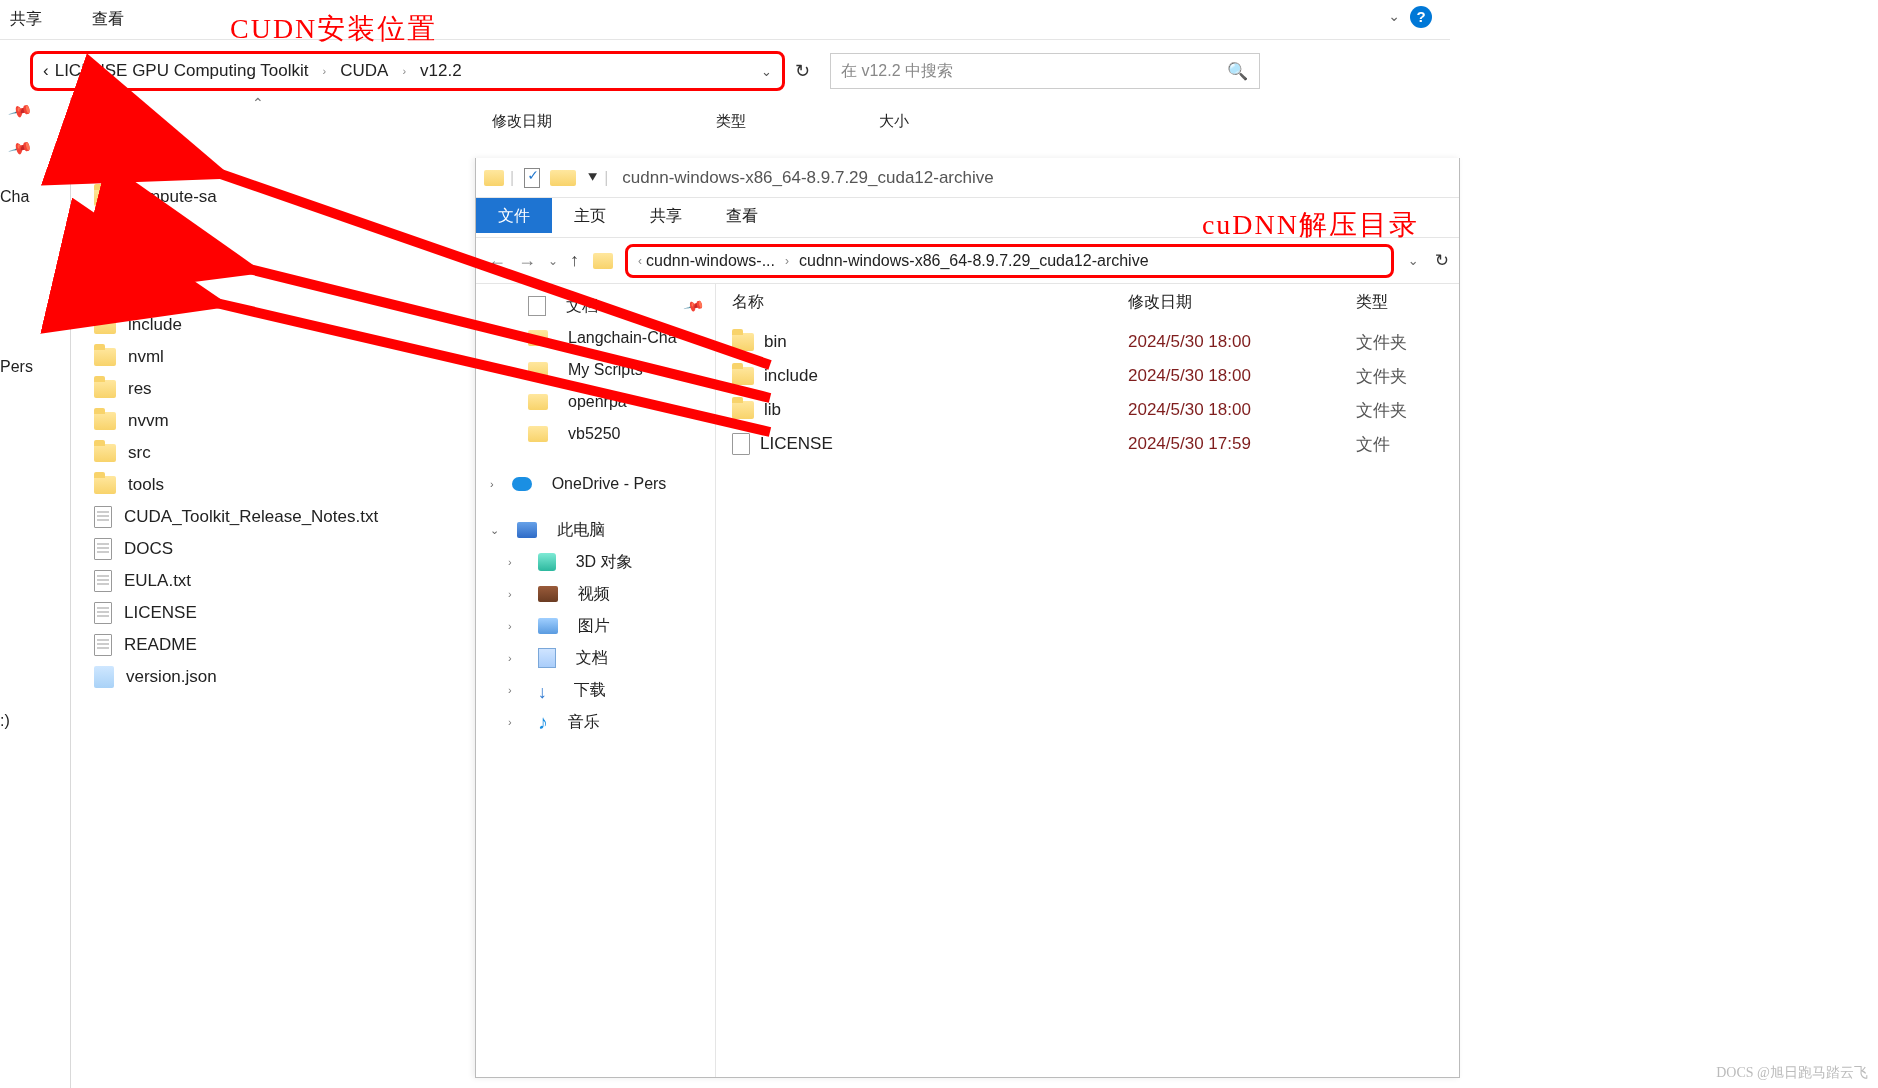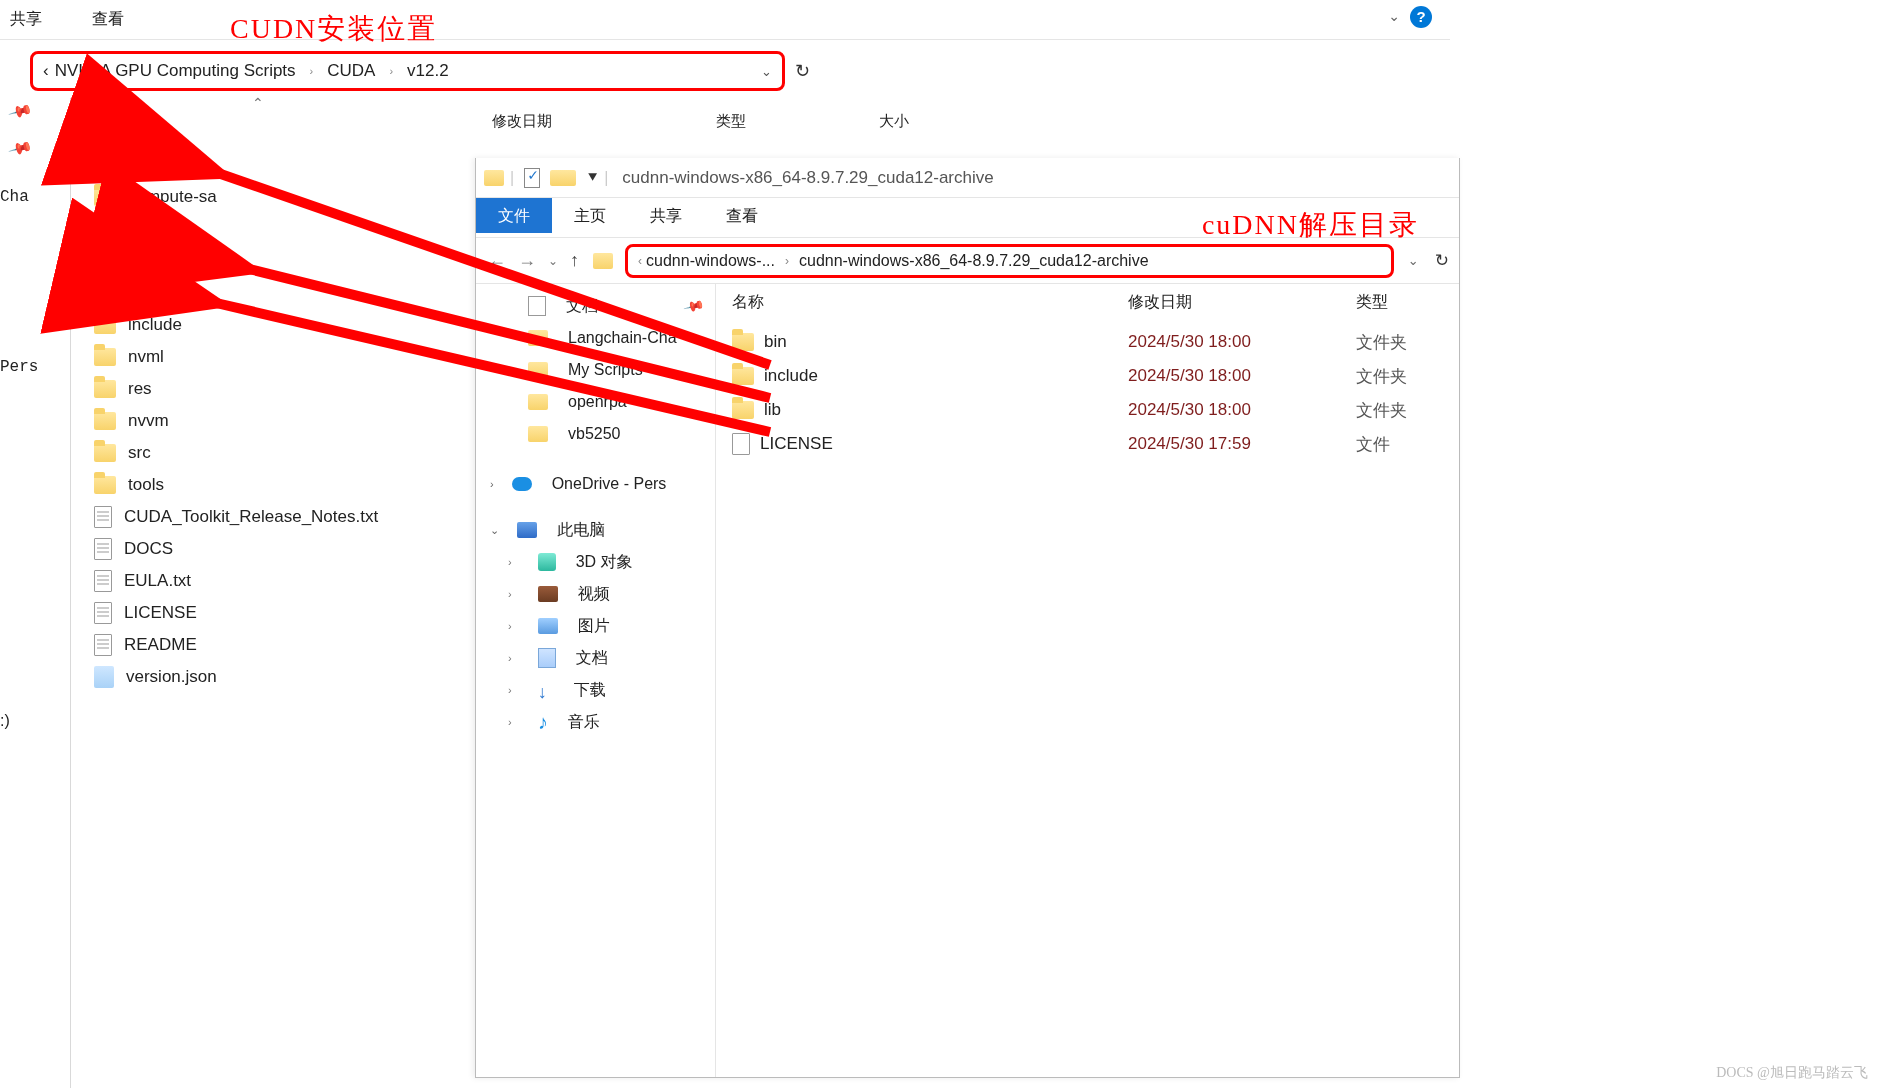--- a/index.html
+++ b/index.html
@@ -11,21 +11,21 @@
   .chev-down { position: absolute; right: 50px; top: 8px; color: #666; font-size: 14px; }
   .annot-red-1 { position: absolute; left: 230px; top: 10px; color: #ff0000; font-size: 28px; font-weight: 500; letter-spacing: 2px; font-family: "SimSun","Microsoft YaHei"; }
   .breadcrumb-back { position: absolute; left: 30px; top: 51px; width: 755px; height: 40px; border: 3px solid #ff0000; border-radius: 8px; display: flex; align-items: center; padding: 0 10px; gap: 6px; font-size: 17px;}
   .breadcrumb-back .sep { color: #888; margin: 0 8px; font-size: 11px;}
   .breadcrumb-back .dropdown { margin-left: auto; color: #555; font-size: 13px;}
   .refresh1 { position: absolute; left: 795px; top: 60px; font-size: 18px; color: #333; }
   .search-back { position: absolute; left: 830px; top: 53px; width: 430px; height: 36px; border: 1px solid #ccc; display: flex; align-items: center; padding: 0 10px; color: #888; font-size: 16px; }
   .search-back .sicon{ margin-left:auto; color:#444; font-size:17px;}
   .left-pins { position: absolute; left: 10px; top: 105px; width: 30px; }
   .pin { color: #555; font-size: 16px; transform: rotate(30deg); margin-bottom: 18px; }
-  .left-lbl { position: absolute; left: 0; font-size: 16px; font-family: Liberation Mono, monospace; }
+  .left-lbl { position: absolute; left: 0; font-size: 16px; }
   .smile { position:absolute; left:0; top:712px; font-size:16px;}
   .divider-v { position: absolute; left: 70px; top: 98px; width: 1px; height: 990px; background: #d9d9d9; }
   .back-chevron-up { position:absolute; left: 252px; top: 95px; color:#777; font-size:14px;}
   .back-list { position: absolute; left: 90px; top: 110px; width: 380px; }
   .col-headers-back { display:flex; gap: 0; color:#222; font-size:16px; margin-bottom: 18px;}
   .col-headers-back > div:first-child{ width: 400px;}
   .hdr-modify-back{ position:absolute; left:492px; top:112px;}
   .hdr-type-back{ position:absolute; left:716px; top:112px;}
   .hdr-size-back{ position:absolute; left:879px; top:112px;}
   .back-item { display: flex; align-items: center; gap: 12px; height: 32px; padding-left: 4px; font-size: 17px;}
@@ -92,28 +92,32 @@
   <div class="back-tabs">
     <span>共享</span>
     <span>查看</span>
     <span class="chev-down">⌄</span>
     <span class="help-icon">?</span>
   </div>
   <div class="annot-red-1">CUDN安装位置</div>
 
   <div class="breadcrumb-back">
     <span>‹</span>
-    <span>NVIDIA GPU Computing Scripts</span>
+    <span>LICENSE GPU Computing Toolkit</span>
     <span class="sep">›</span>
     <span>CUDA</span>
     <span class="sep">›</span>
     <span>v12.2</span>
     <span class="dropdown">⌄</span>
   </div>
   <span class="refresh1">↻</span>
+  <div class="search-back">
+    <span>在 v12.2 中搜索</span>
+    <span class="sicon">🔍</span>
+  </div>
 
   <div class="left-pins">
     <div class="pin">📌</div>
     <div class="pin">📌</div>
   </div>
   <span class="left-lbl" style="top:188px">Cha</span>
   <span class="left-lbl" style="top:358px">Pers</span>
   <span class="smile">:)</span>
   <div class="divider-v"></div>
   <span class="back-chevron-up">⌃</span>

